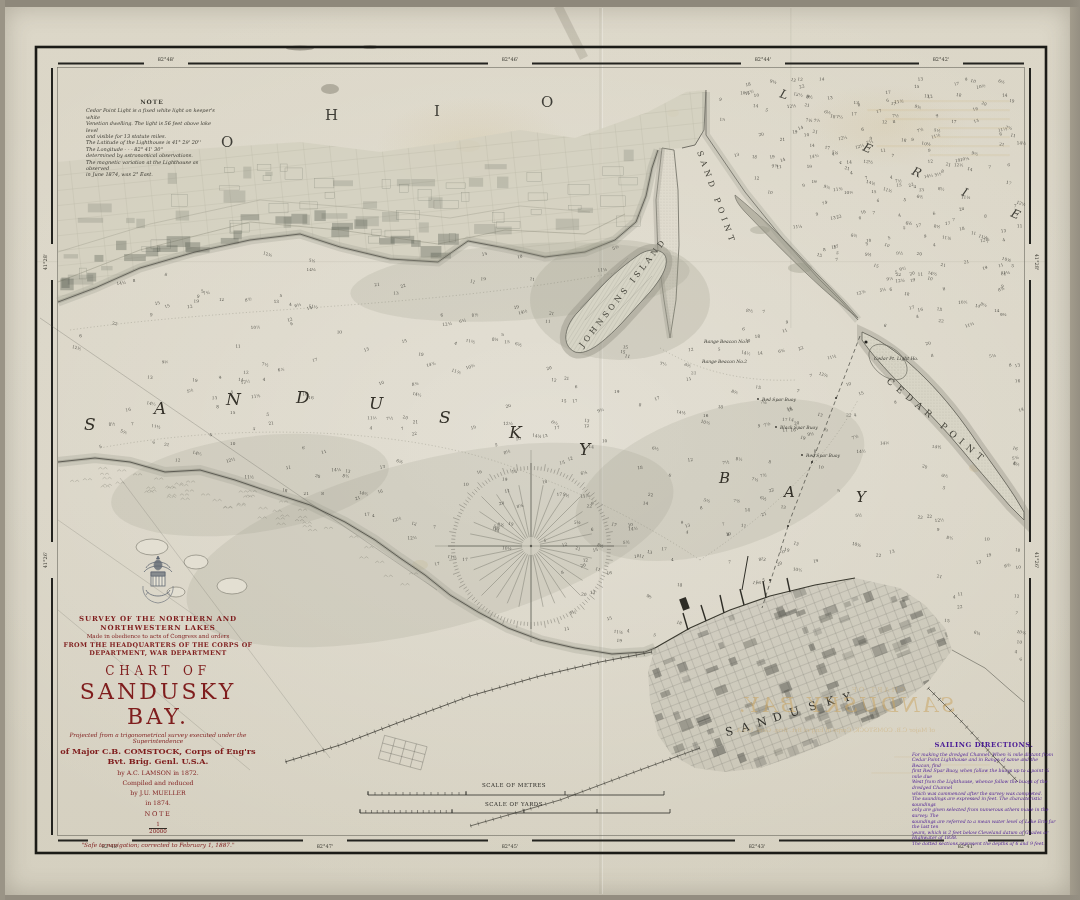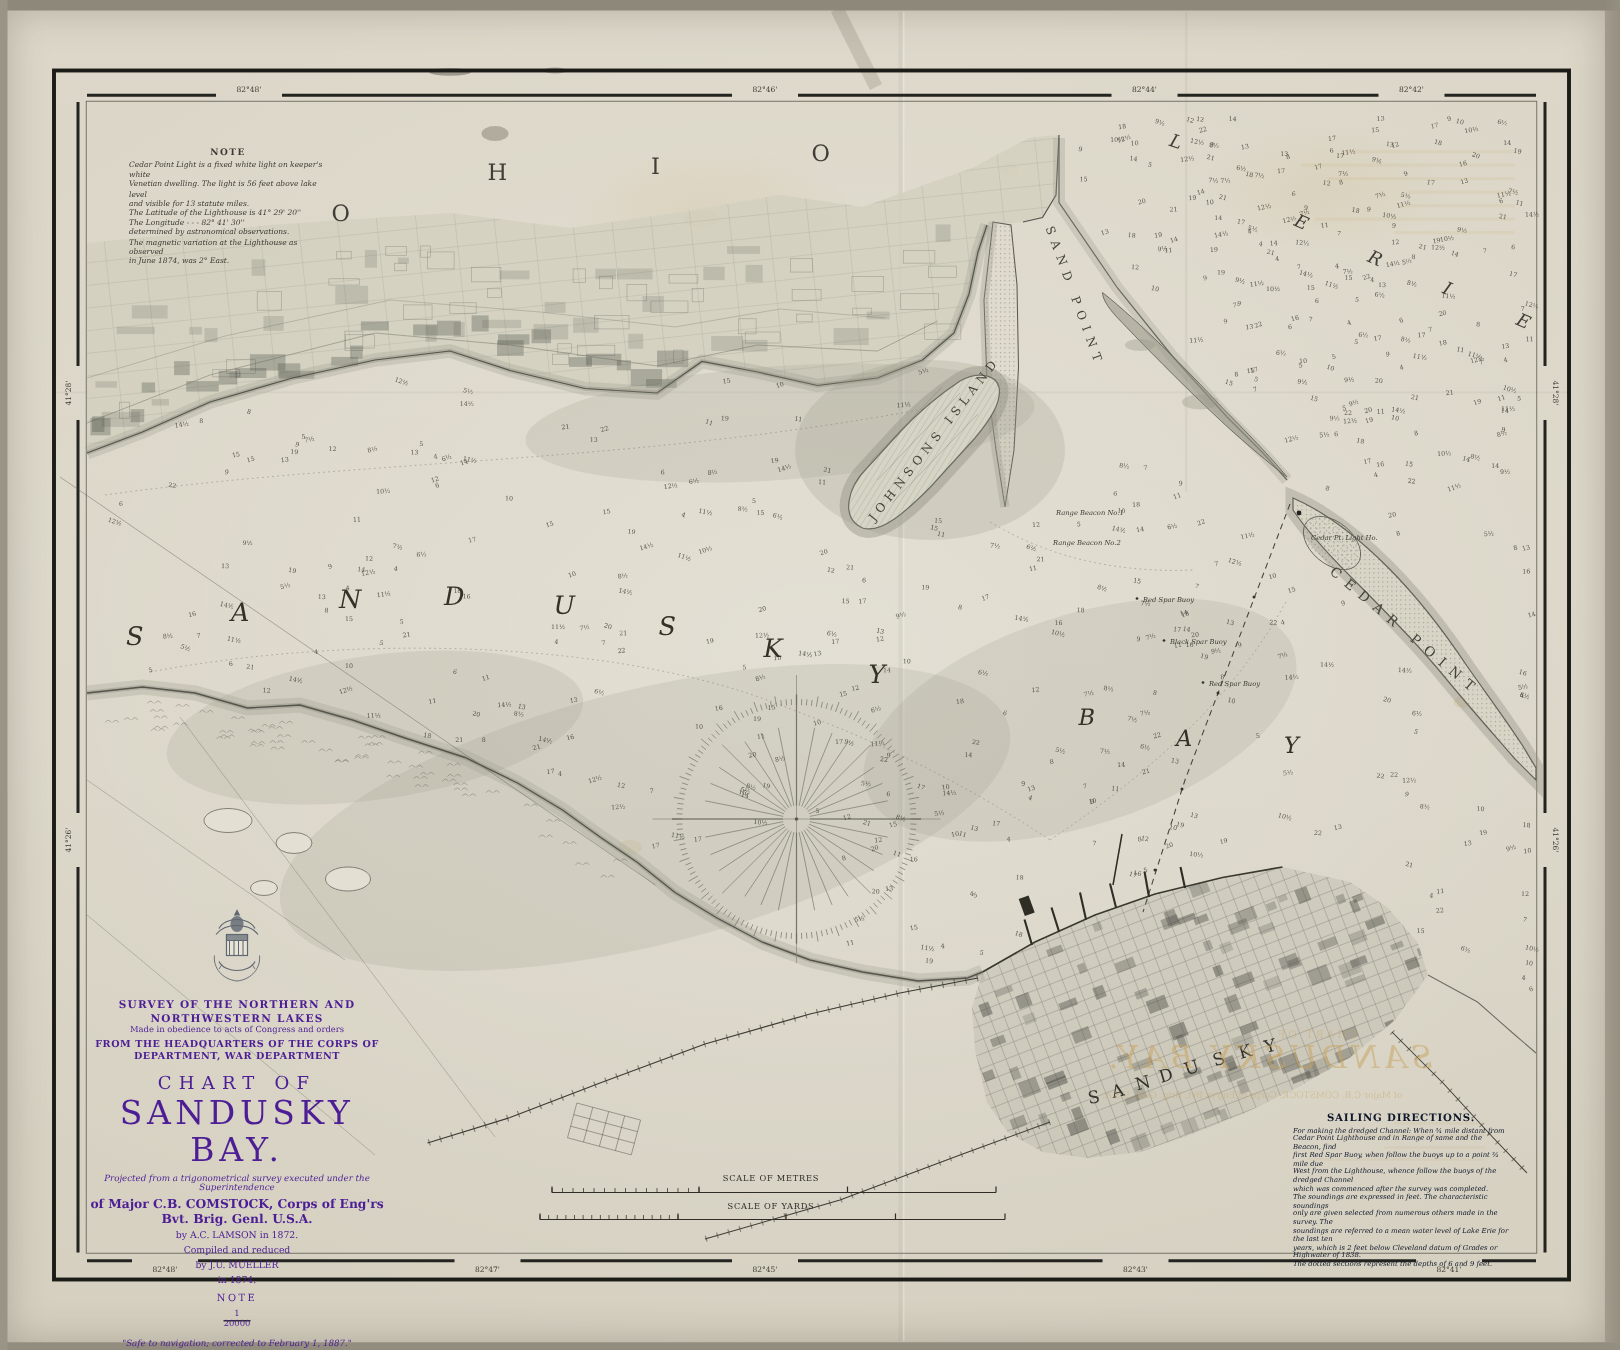--- a/index.html
+++ b/index.html
@@ -9,34 +9,34 @@
          background:
            radial-gradient(140px 70px at 470px 140px, rgba(196,166,96,.14), rgba(0,0,0,0) 70%),
            radial-gradient(120px 60px at 880px 120px, rgba(196,166,96,.12), rgba(0,0,0,0) 70%),
            radial-gradient(900px 600px at 540px 430px, rgba(255,255,255,.25), rgba(0,0,0,0) 80%),
            linear-gradient(180deg,#dcd7c8,#d9d4c5 55%,#d5d0c0);
          box-shadow:inset 0 0 26px rgba(70,62,48,.28);}
   svg{position:absolute;left:0;top:0;}
   .overlay{position:absolute;z-index:5;color:#2e2d27;}
   .note{left:86px;top:99px;width:132px;font-size:5px;line-height:6.4px;font-style:italic;color:#3c3b33;}
   .note .h{font-style:normal;font-weight:bold;text-align:center;font-size:6px;letter-spacing:1px;margin-bottom:2px;}
-  .tblock{left:54px;top:603px;width:208px;text-align:center;color:#4c1d95;}
+  .tblock{left:54px;top:552px;width:208px;text-align:center;color:#7f1d1d;}
   .tb1{font-size:7px;font-weight:bold;letter-spacing:.12em;margin-top:2px;}
   .tb2{font-size:5.6px;margin-top:1px;}
   .tb3{font-size:6.4px;font-weight:bold;letter-spacing:.06em;margin-top:2px;}
   .tbchart{font-size:12px;letter-spacing:.4em;margin-top:7px;}
   .tbtitle{font-size:22px;letter-spacing:.14em;margin-top:1px;}
   .tbproj{font-size:5.8px;font-style:italic;margin-top:3px;}
   .tbmaj{font-size:8.2px;font-weight:bold;margin-top:2px;}
   .tbsm{font-size:6.2px;margin-top:3px;}
   .tbscale{font-size:6.6px;letter-spacing:.25em;margin-top:4px;}
   .frac{display:inline-block;font-size:5.6px;line-height:5.6px;margin-top:2px;}
   .frac .n{display:block;border-bottom:.7px solid #302f28;padding:0 2px;}
   .tbfoot{font-size:5.8px;font-style:italic;margin-top:5px;}
-  .sailing{left:862px;top:741px;width:144px;color:#0f172a;}
+  .sailing{left:912px;top:741px;width:144px;color:#4c1d95;}
   .sailing .h{font-size:6.8px;font-weight:bold;letter-spacing:.08em;text-align:center;margin-bottom:2.5px;font-style:normal;}
   .sailing .l{font-size:4.6px;line-height:5.6px;font-style:italic;}
   .edge-t{position:absolute;left:0;top:0;width:100%;height:7px;background:#8e887b;}
   .edge-b{position:absolute;left:0;bottom:0;width:100%;height:5px;background:#938d80;}
   .edge-r{position:absolute;right:0;top:0;width:11px;height:100%;background:linear-gradient(90deg,rgba(0,0,0,0),#958f82);}
   .edge-l{position:absolute;left:0;top:0;width:5px;height:100%;background:#9a9486;}
 </style>
 </head>
 <body>
 

